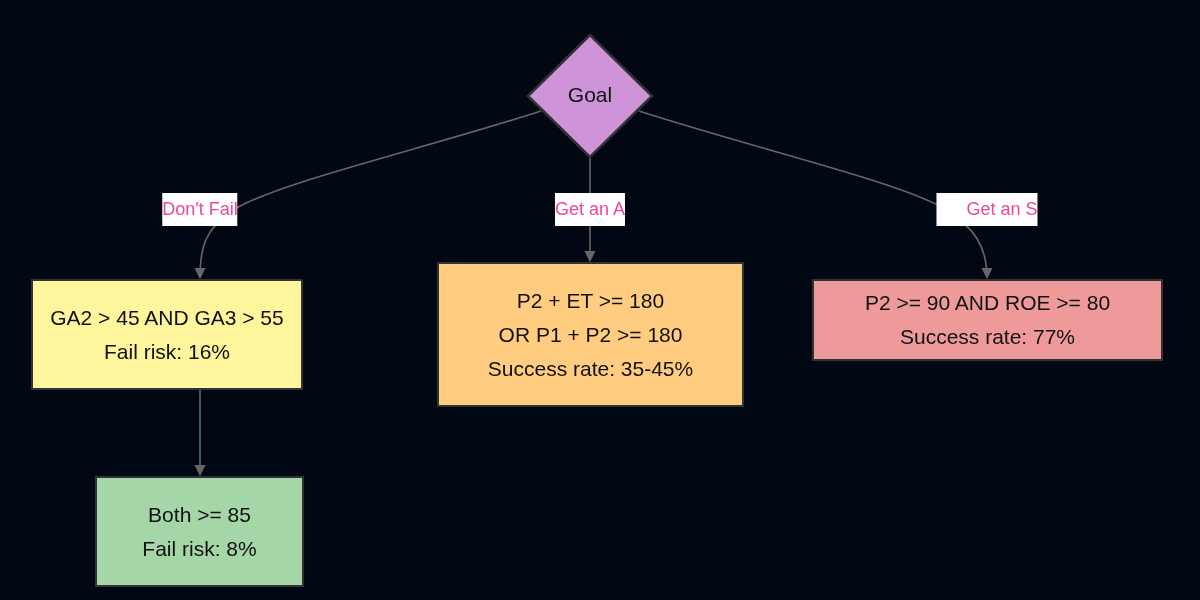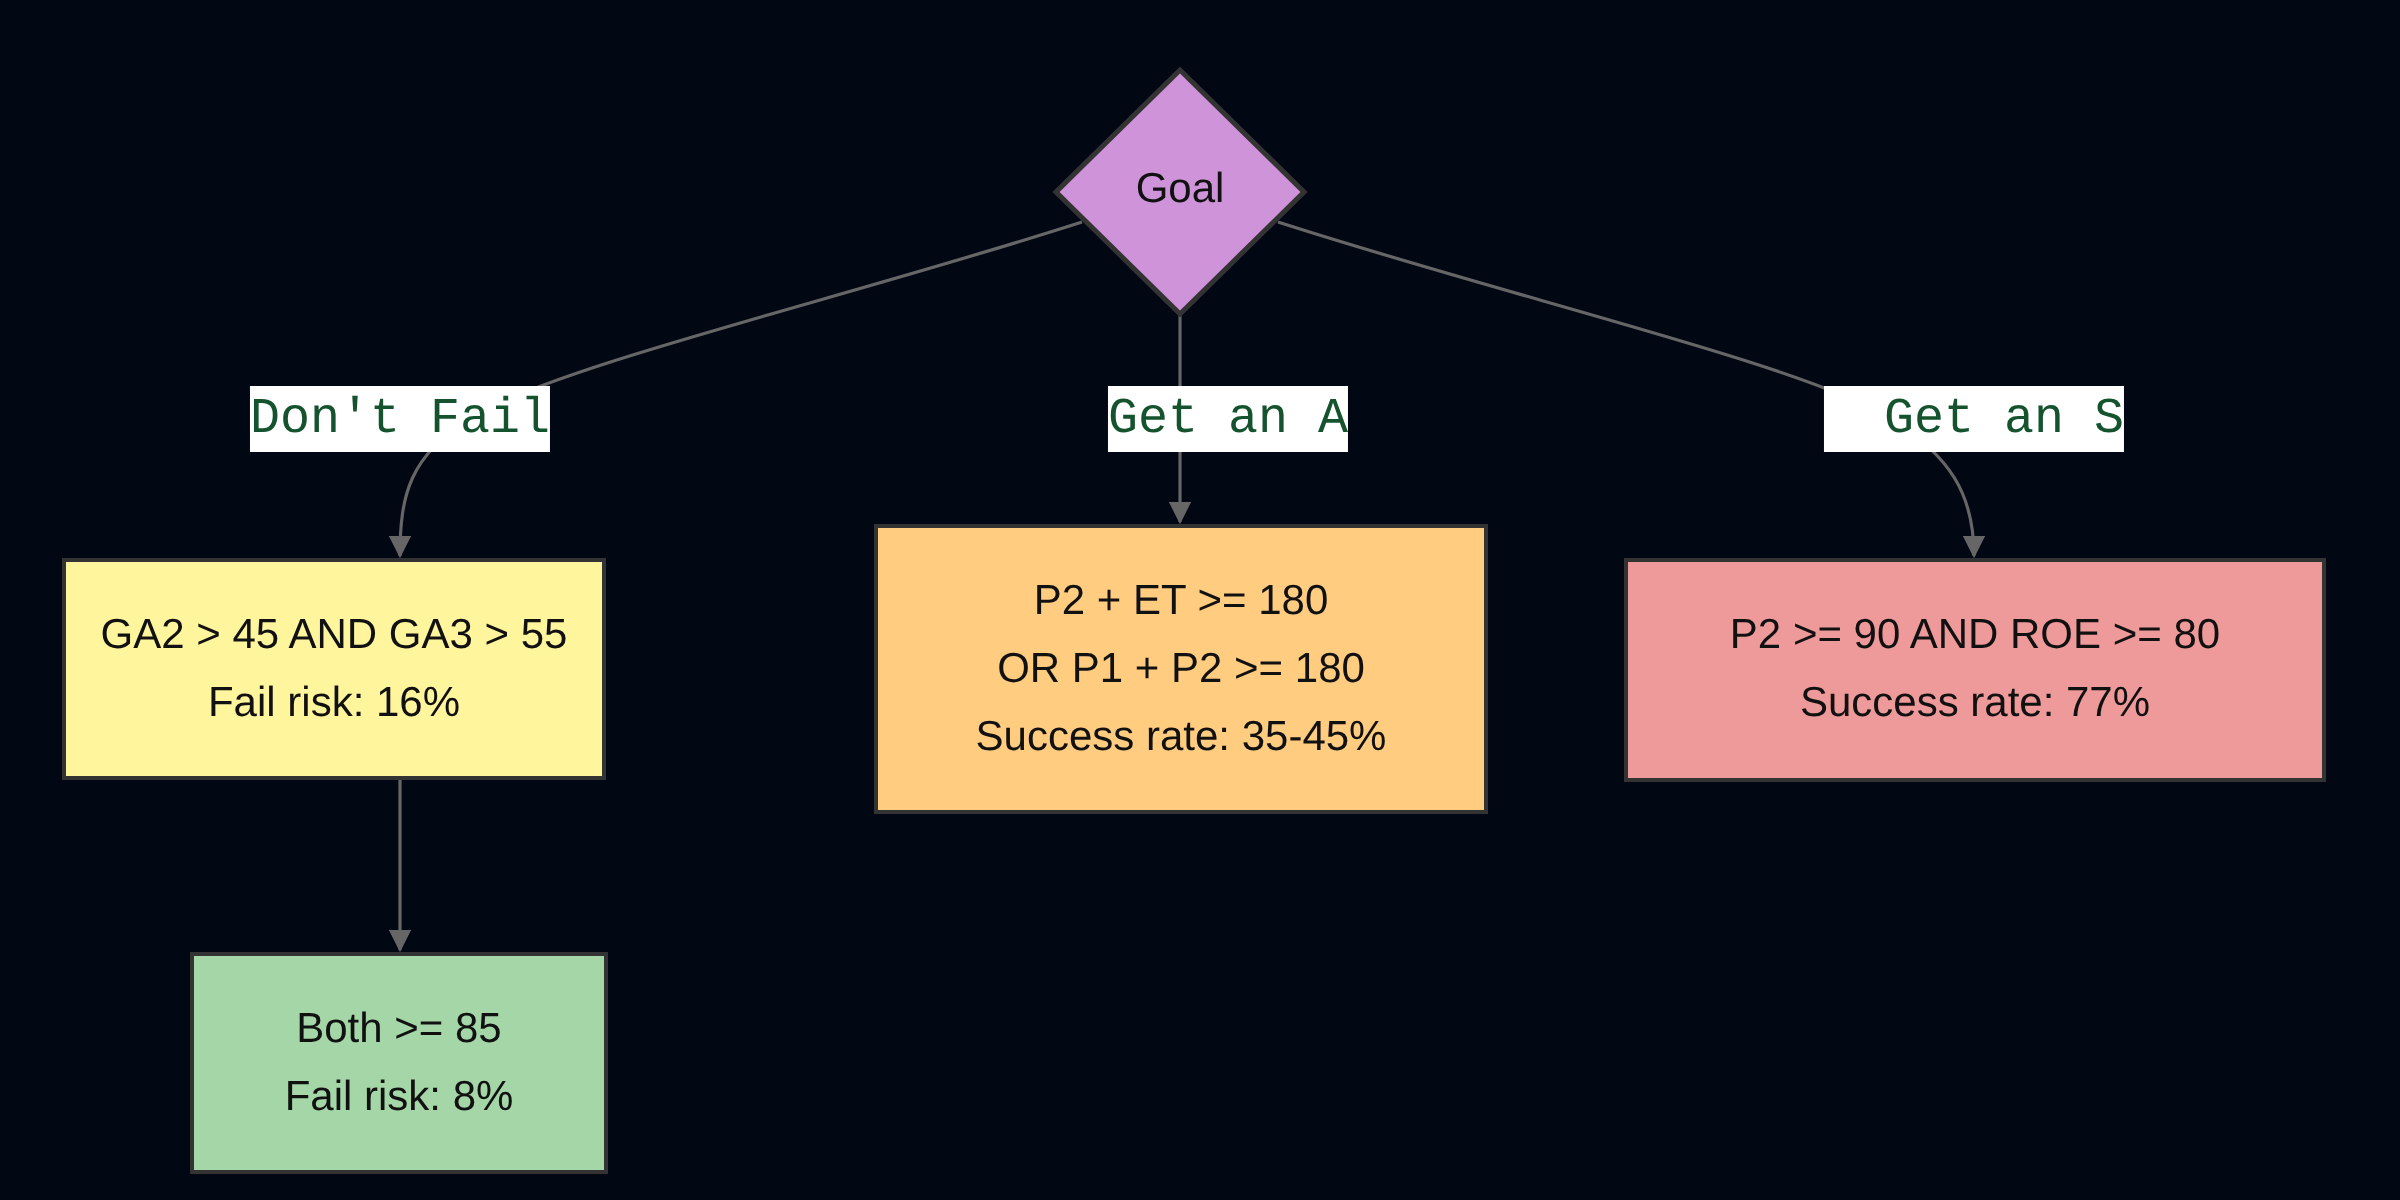--- a/index.html
+++ b/index.html
@@ -29,28 +29,27 @@
       align-items: center;
       justify-content: center;
       color: #111111;
       font-size: 21px;
       line-height: 34px;
       text-align: center;
     }
     .edge-label {
       position: absolute;
       background: #ffffff;
-      color: #14532d;
-      font-size: 25px;
+      color: #ec4899;
+      font-size: 18px;
       line-height: 33px;
       height: 33px;
       padding: 0;
       white-space: nowrap;
       transform: translateX(-50%);
-      font-family: Liberation Mono, monospace;
     }
     .goal-label {
       position: absolute;
       left: 530px;
       top: 66px;
       width: 120px;
       text-align: center;
       font-size: 21px;
       line-height: 34px;
       color: #111111;
@@ -75,35 +74,35 @@
     <path d="M639,99 C760,138 900,170 945,197 C975,216 987,235 987,266" fill="none" stroke="#666666" stroke-width="1.6" marker-end="url(#arrow)"></path>
 
     <path d="M200,378 L200,463" fill="none" stroke="#666666" stroke-width="1.6" marker-end="url(#arrow)"></path>
 
     <polygon points="590,23 652,84 590,145 528,84" fill="#CE93D8" stroke="#333333" stroke-width="2.5"></polygon>
   </svg>
 
   <div class="goal-label">Goal</div>
 
   <div class="edge-label" style="left:200px; top:181px;">Don't Fail</div>
-  <div class="edge-label" style="left:590px; top:181px;margin-left:24px;">Get an A</div>
+  <div class="edge-label" style="left:590px; top:181px;">Get an A</div>
   <div class="edge-label" style="left:987px; top:181px;padding-left:30px;">Get an S</div>
 
   <div class="node" style="left:31px; top:267px; width:272px; height:111px; background:#FFF59D;">
     <div>GA2 &gt; 45 AND GA3 &gt; 55</div>
     <div>Fail risk: 16%</div>
   </div>
 
   <div class="node" style="left:437px; top:250px; width:307px; height:145px; background:#FFCC80;">
     <div>P2 + ET &gt;= 180</div>
     <div>OR P1 + P2 &gt;= 180</div>
     <div>Success rate: 35-45%</div>
   </div>
 
-  <div class="node" style="left:812px; top:267px; width:351px; height:112px; background:#EF9A9A;">
+  <div class="node" style="left:812px; top:267px; width:351px; height:82px; background:#EF9A9A;">
     <div>P2 &gt;= 90 AND ROE &gt;= 80</div>
     <div>Success rate: 77%</div>
   </div>
 
   <div class="node" style="left:95px; top:464px; width:209px; height:111px; background:#A5D6A7;align-items:center;">
     <div>Both &gt;= 85</div>
     <div>Fail risk: 8%</div>
   </div>
 
 </div>

